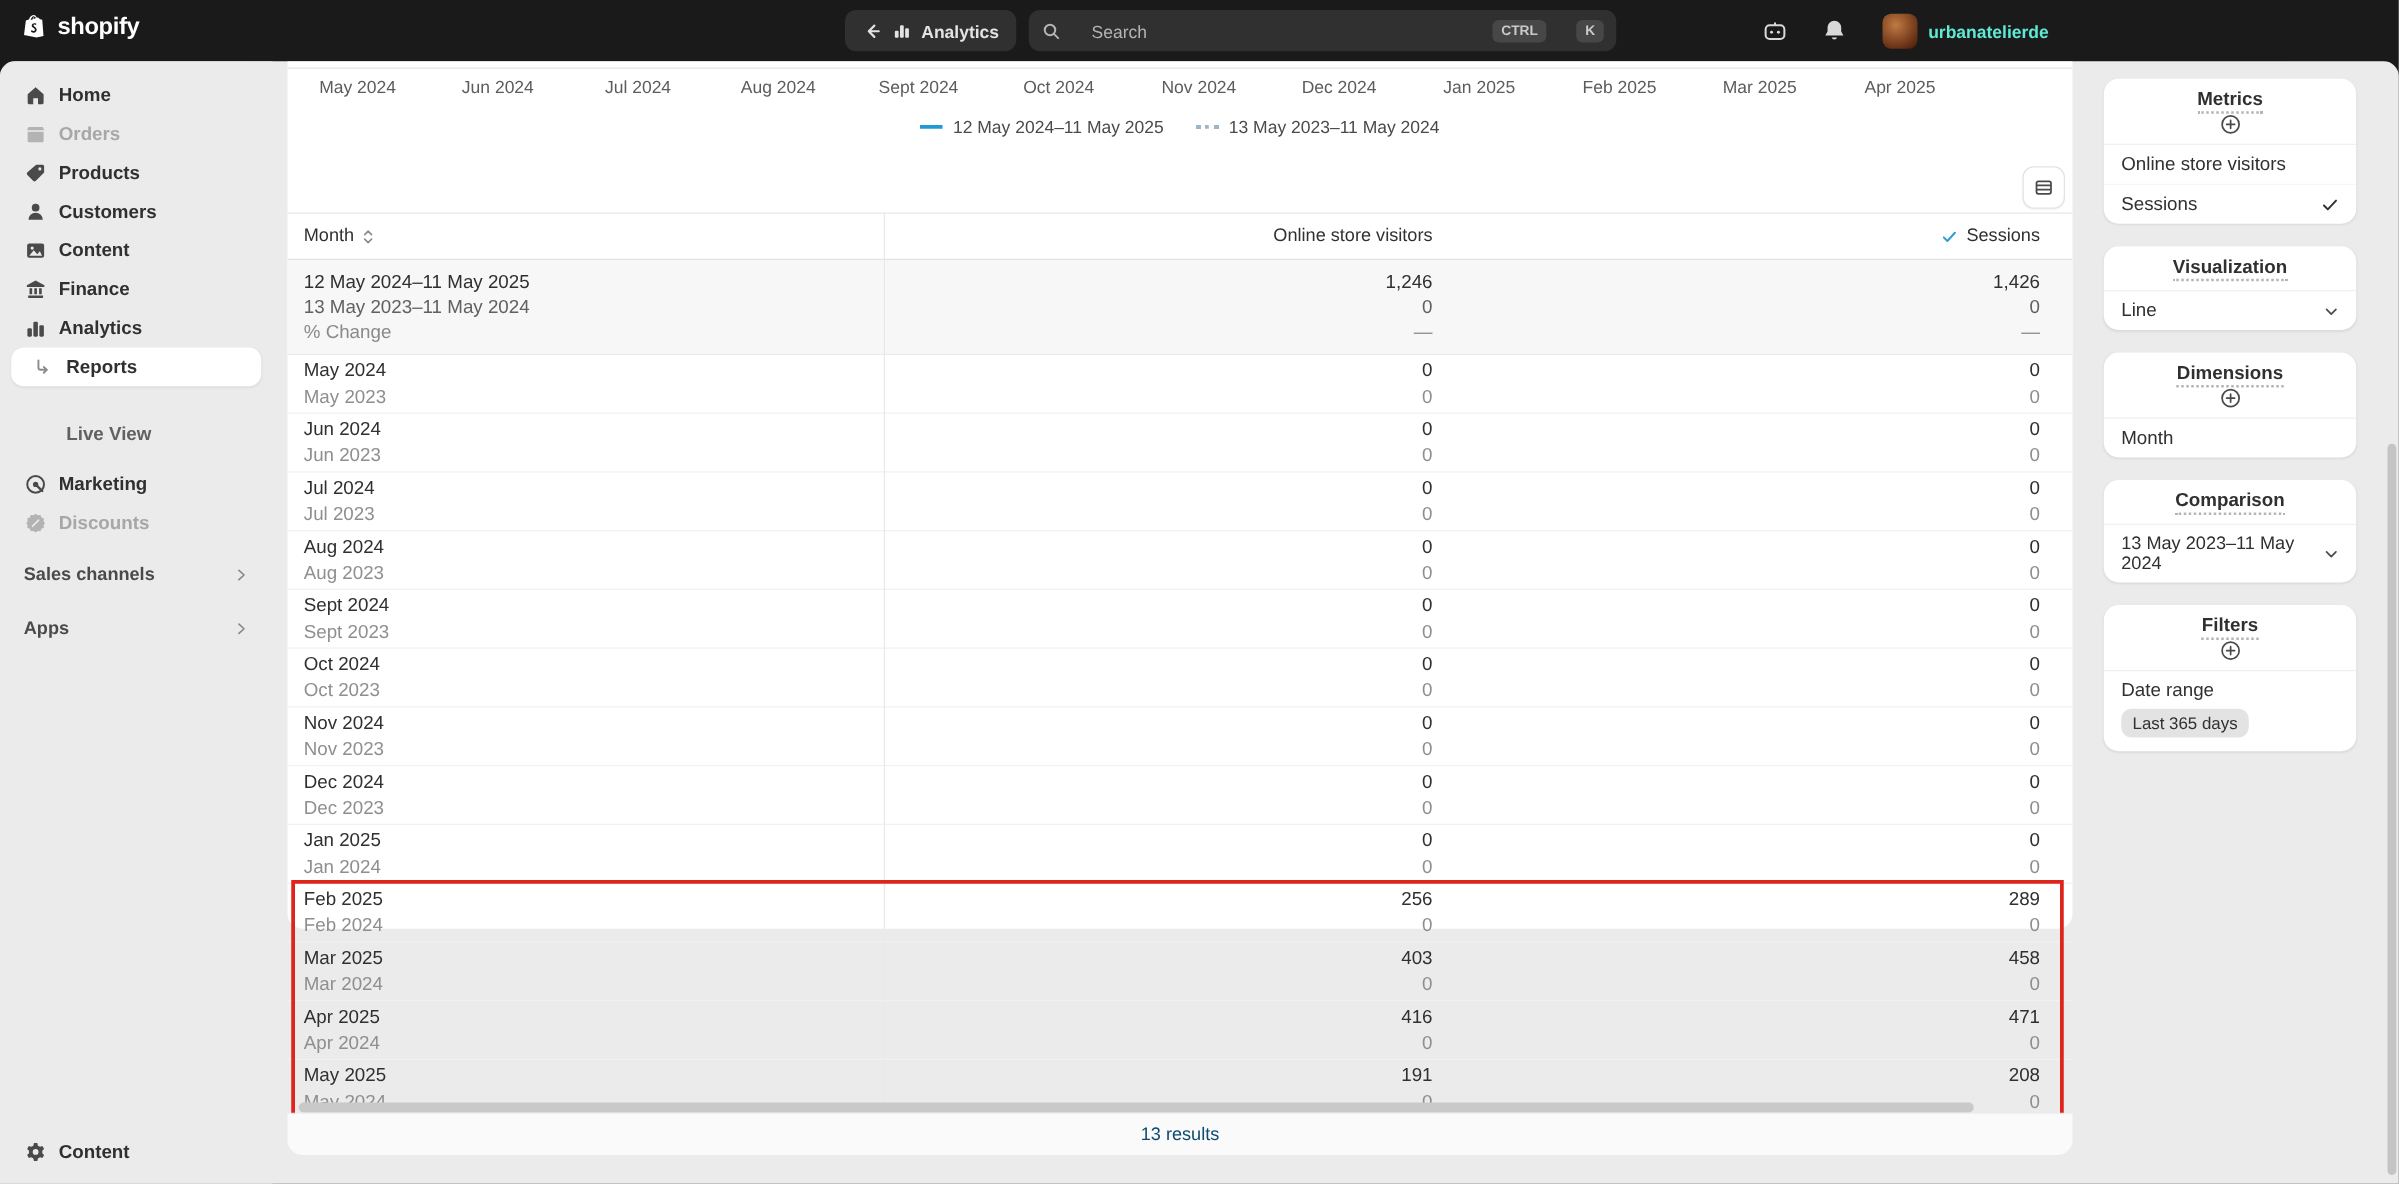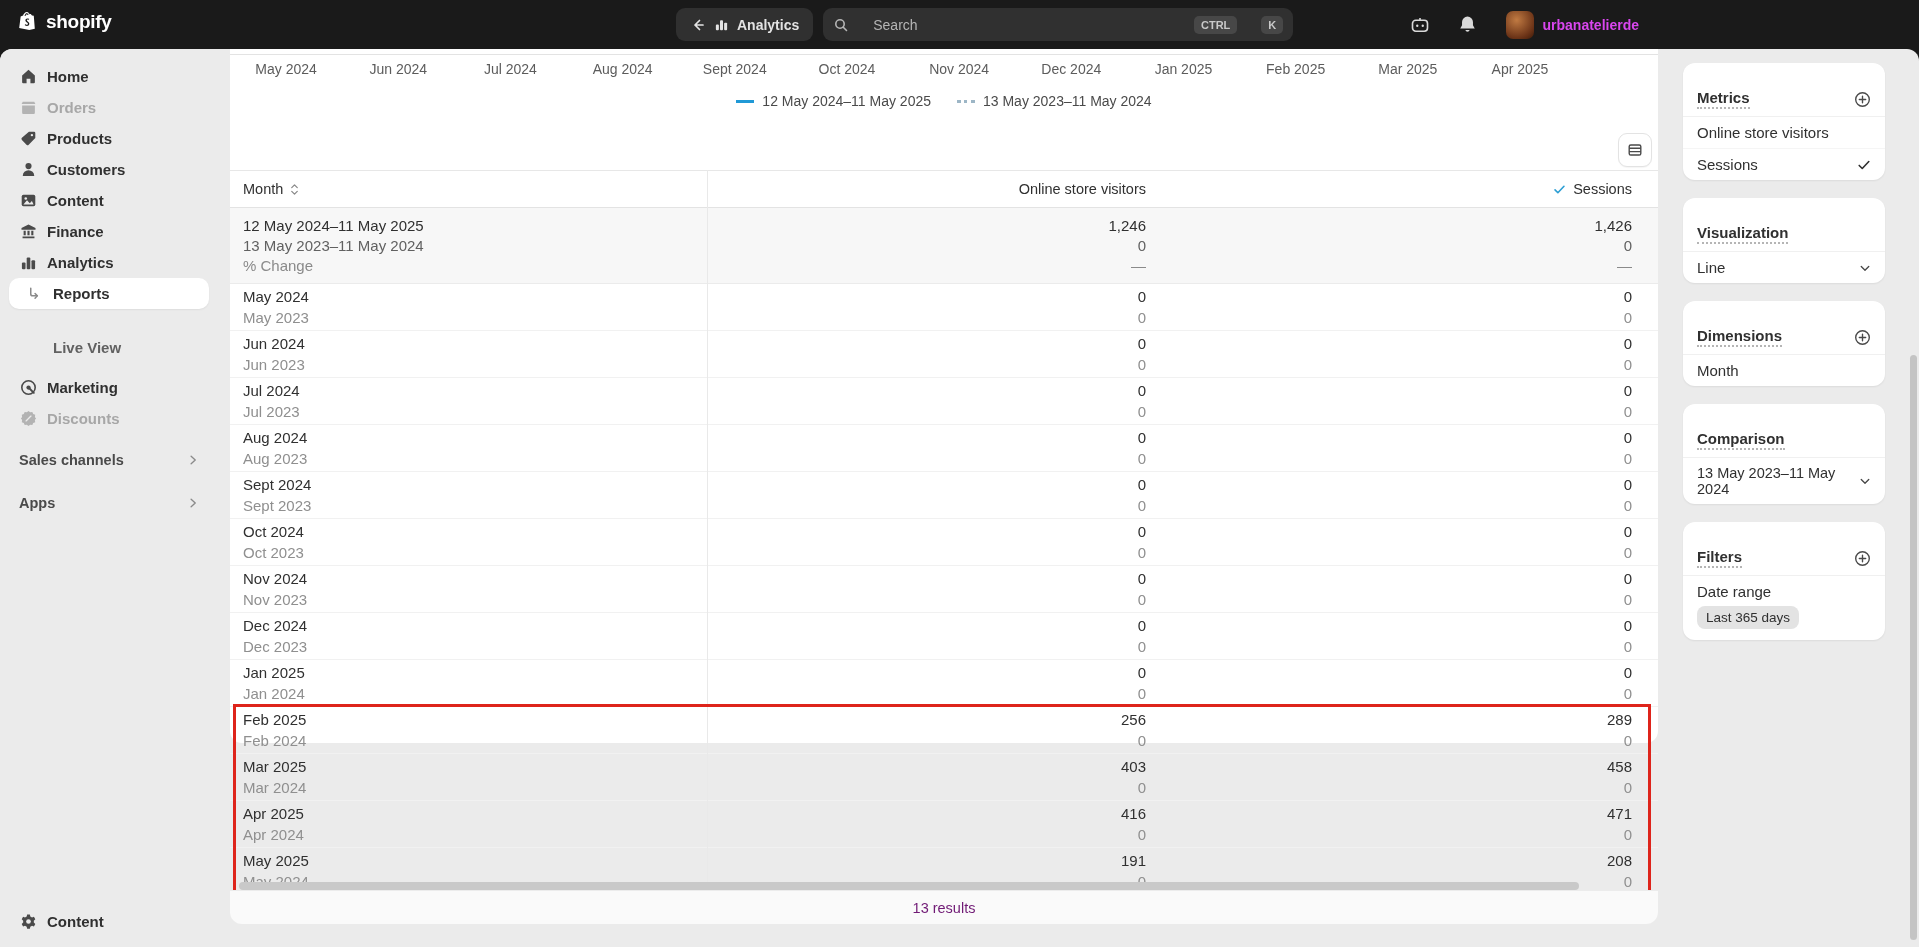--- a/index.html
+++ b/index.html
@@ -13,21 +13,21 @@
   .tb-center { position:absolute; left:676px; top:8px; display:flex; gap:10px; }
   .nav-pill { height:33px; background:#303030; border-radius:9px; display:flex; align-items:center; gap:8px; padding:0 14px; color:#e3e3e3; font-size:14px; font-weight:600; cursor:pointer; }
   .searchbox { width:470px; height:33px; background:#303030; border-radius:9px; display:flex; align-items:center; gap:24px; padding:0 10px; }
   .searchbox input { flex:1; background:transparent; border:none; outline:none; color:#e3e3e3; font-size:14px; font-family:inherit; }
   .searchbox input::placeholder { color:#b5b5b5; }
   .kbd { background:#474747; color:#c9c9c9; border-radius:5px; font-size:11px; font-weight:600; padding:3px 7px; }
   .tb-right { position:absolute; right:10px; top:0; height:49px; display:flex; align-items:center; gap:16px; }
   .tb-iconbtn { width:32px; height:32px; border-radius:8px; display:flex; align-items:center; justify-content:center; cursor:pointer; }
   .account { display:flex; align-items:center; gap:9px; cursor:pointer; padding:3px 6px; border-radius:8px; }
   .avatar { width:28px; height:28px; border-radius:7px; background:radial-gradient(circle at 38% 32%, #c07a42, #6b3317 70%, #3c1a08); }
-  .store-name { color:#d946ef; font-size:14px; font-weight:600; }
+  .store-name { color:#5eead4; font-size:14px; font-weight:600; }
 
   
   .surface { position:absolute; top:49px; left:0; right:0; bottom:0; background:#ebebeb; border-radius:12px 12px 0 0; overflow:hidden; }
 
   
   .sidebar { position:absolute; left:0; top:0; bottom:0; width:218px; background:#ebebeb; padding-top:12px; }
   .nav-item { display:flex; align-items:center; gap:10px; height:31px; margin:0 9px; padding:0 10px; border-radius:10px; font-size:15px; font-weight:600; color:#303030; cursor:pointer; }
   .nav-item .nicon { width:18px; height:18px; display:flex; align-items:center; justify-content:center; flex:none; }
   .nav-item.selected { background:#fff; box-shadow:0 1px 2px rgba(0,0,0,.06); }
   .nav-item.disabled { color:#a7a7a7; }
@@ -62,26 +62,26 @@
   .summary-row .cell.right { text-align:right; }
   .summary-row .cell.last { padding-right:26px; }
   .s1 { color:#303030; } .s2 { color:#616161; } .s3 { color:#8a8a8a; }
   .trow { height:47px; border-bottom:1px solid #f1f1f1; cursor:pointer; }
   .trow .cell { display:flex; flex-direction:column; justify-content:center; gap:4px; padding:0 13px; font-size:15px; }
   .trow .cell.right { text-align:right; }
   .trow .cell.last { padding-right:26px; }
   .cur { color:#303030; } .prv { color:#8f8f8f; }
   .hl-box { position:absolute; left:3px; right:7px; border:3px solid #de241b; pointer-events:none; }
   .hscroll { position:absolute; top:833px; left:9px; width:1340px; height:8px; border-radius:4px; background:#c9c9c9; cursor:pointer; }
-  .tfooter { position:absolute; top:841px; left:0; width:1428px; height:34px; background:#fafafa; border-top:1px solid #ececec; border-radius:0 0 12px 12px; display:flex; align-items:center; justify-content:center; font-size:14.5px; color:#701a75; }
+  .tfooter { position:absolute; top:841px; left:0; width:1428px; height:34px; background:#fafafa; border-top:1px solid #ececec; border-radius:0 0 12px 12px; display:flex; align-items:center; justify-content:center; font-size:14.5px; color:#0c4a6e; }
 
   
   .panel { position:absolute; left:1683px; top:14px; width:202px; display:flex; flex-direction:column; gap:18px; }
   .pcard { background:#fff; border-radius:12px; box-shadow:0 1px 2px rgba(0,0,0,.07); overflow:hidden; }
-  .phead { display:flex; align-items:center; justify-content:space-between; padding:26px 14px 7px; border-bottom:1px solid #f0f0f0; }
+  .phead { display:flex; align-items:center; justify-content:space-between; padding:8px 14px 7px; border-bottom:1px solid #f0f0f0;flex-direction:column; }
   .ptitle { font-size:15px; font-weight:600; color:#303030; border-bottom:2px dotted #b5b5b5; padding-bottom:1px; }
   .prow { display:flex; align-items:center; justify-content:space-between; padding:7px 14px; font-size:15px; color:#303030; cursor:pointer; border-bottom:1px solid #f5f5f5; }
   .prow:last-child { border-bottom:none; }
   .plabel { padding:7px 14px 2px; font-size:15px; color:#303030; }
   .chiprow { padding:4px 14px 11px; }
   .chip { display:inline-block; background:#e3e3e3; border-radius:8px; padding:4px 9px; font-size:13.5px; color:#303030; cursor:pointer; }
   .plusbtn { cursor:pointer; display:flex; }
 
   .vscroll { position:absolute; right:2px; top:306px; width:7px; height:585px; background:#c4c4c4; border-radius:4px; cursor:pointer; }
 </style>

